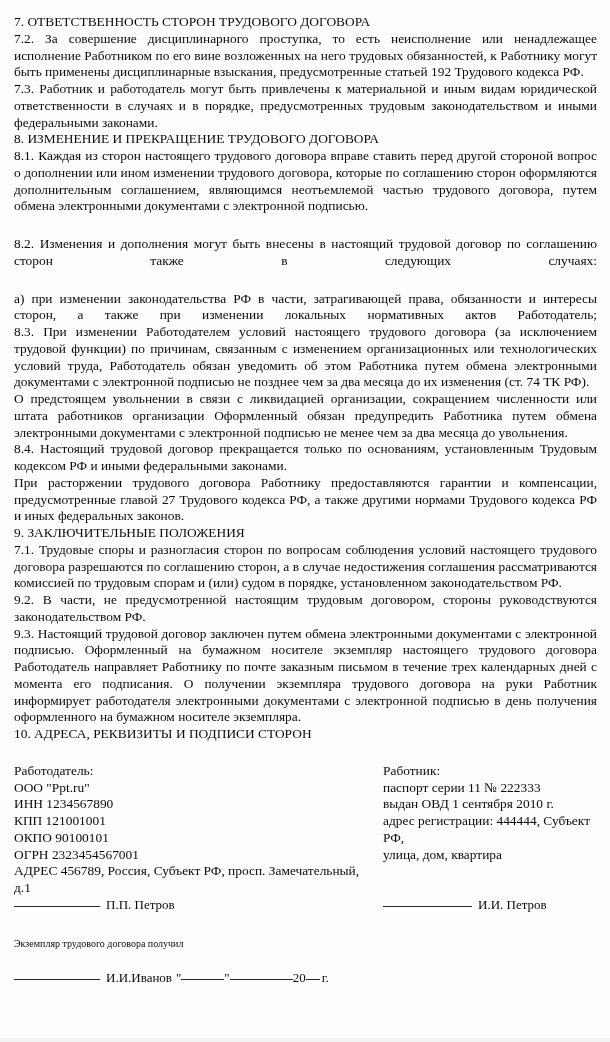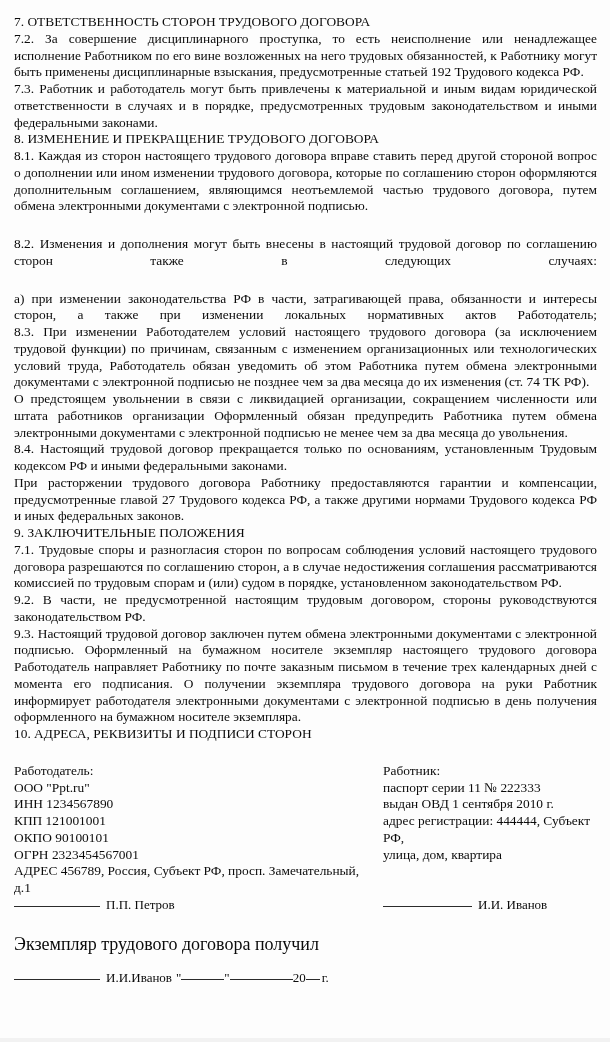--- a/index.html
+++ b/index.html
@@ -81,21 +81,21 @@
     top: -2px;
   }
   .rule.w86 { width: 86px; }
   .rule.w89 { width: 89px; }
   .rule.w43 { width: 43px; }
   .rule.w63 { width: 63px; }
   .rule.w14 { width: 14px; }
   .sig-name { margin-left: 6px; }
 
   .received-note {
-    font-size: 18px;
+    font-size: 10px;
     line-height: 16.75px;
     margin: 0;
   }
   .bottom-edge {
     position: absolute;
     left: 0; right: 0; bottom: 0;
     height: 4px;
     background: #f2f2f2;
   }
 </style>
@@ -152,21 +152,21 @@
       <div class="req-line">улица, дом, квартира</div>
     </div>
 
   </div>
 
   <div class="sig-row" style="margin-top:8px;">
     <div class="sig-item left">
       <span class="rule w86"></span><span class="sig-name">П.П. Петров</span>
     </div>
     <div class="sig-item right">
-      <span class="rule w89"></span><span class="sig-name">И.И. Иванов</span>
+      <span class="rule w89"></span><span class="sig-name">И.И. Петров</span>
     </div>
   </div>
 
   <p class="received-note" style="margin-top:17px;">Экземпляр трудового договора получил</p>
 
   <div class="sig-row" style="margin-top:17px;">
     <div class="sig-item left">
       <span class="rule w86"></span><span class="sig-name">И.И.Иванов</span><span style="margin-left:4px;">"</span><span class="rule w43"></span><span>"</span><span class="rule w63"></span><span>20</span><span class="rule w14"></span><span style="margin-left:2px;">г.</span>
     </div>
   </div>

